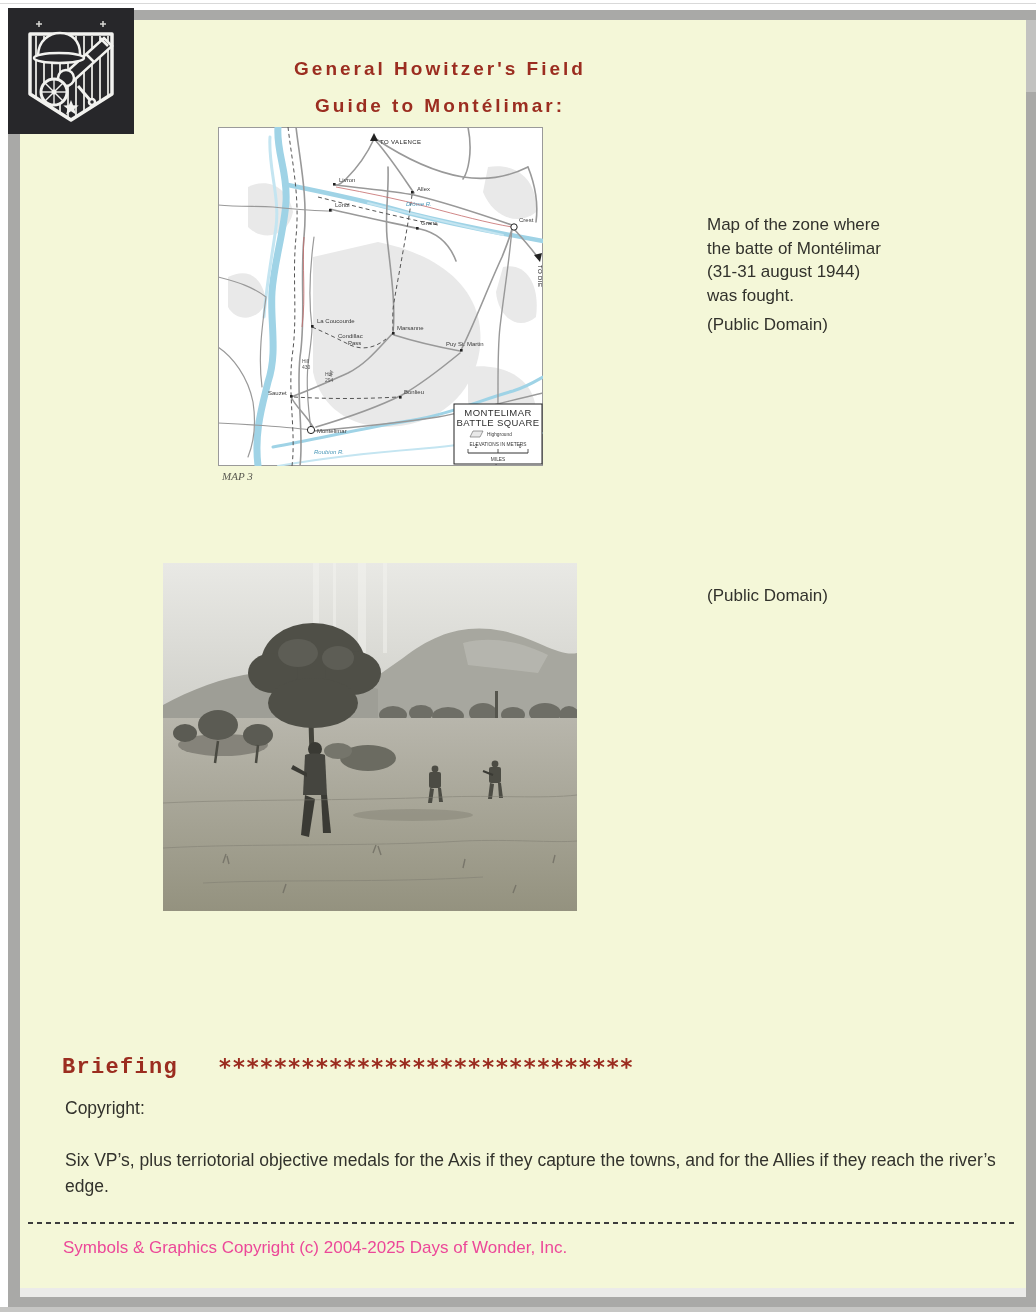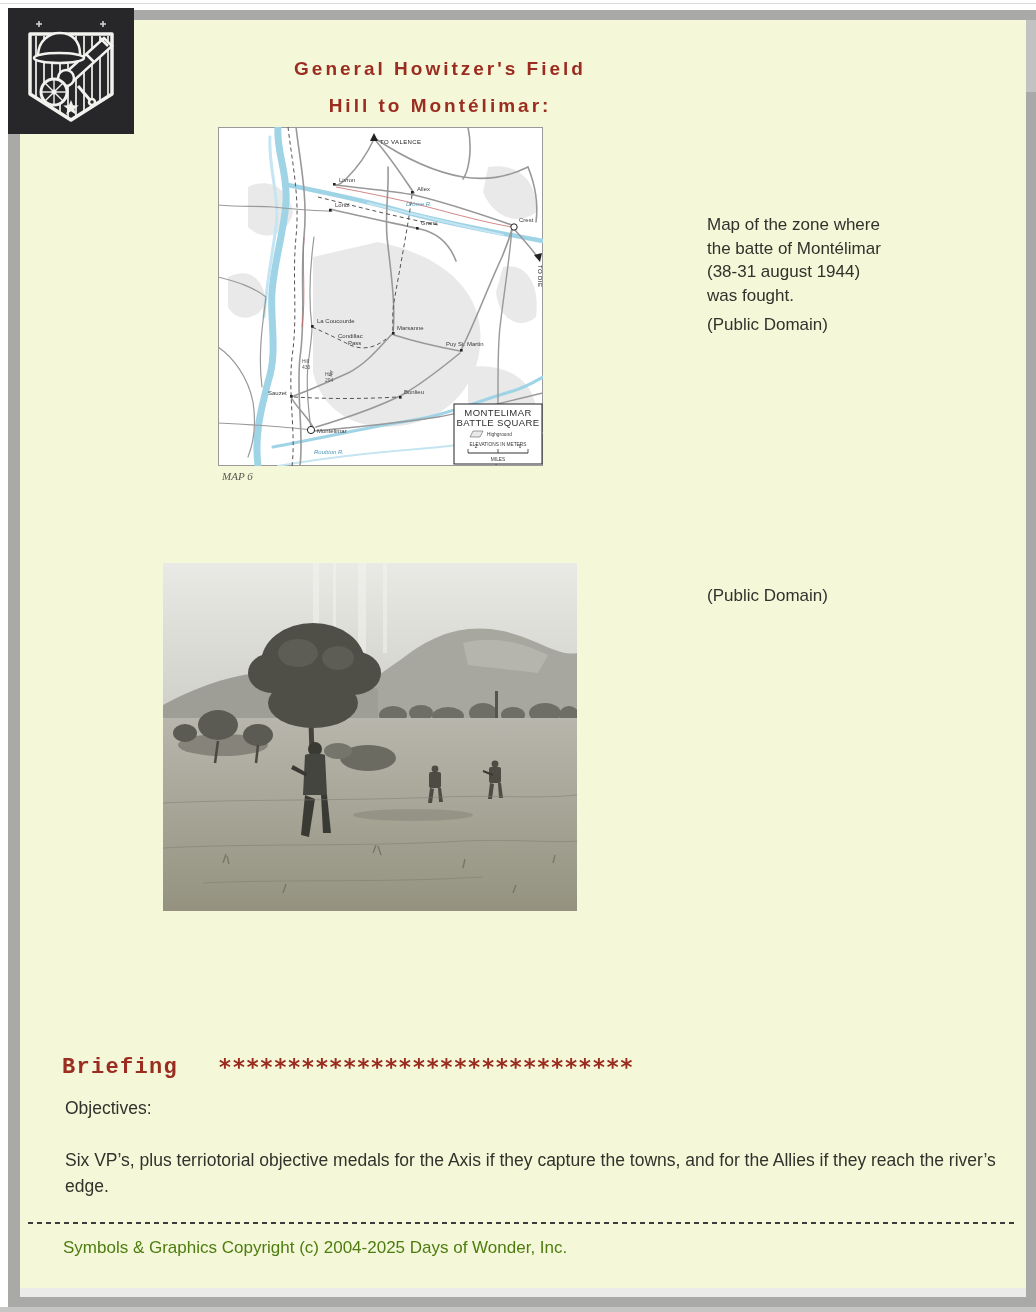--- a/index.html
+++ b/index.html
@@ -37,21 +37,21 @@
                   font-weight:bold;font-size:23px;color:#9b2d20;margin-left:40px;
                   position:relative;top:2px;letter-spacing:0;}
 
   .objectives-label{position:absolute;left:65px;top:1098px;font-size:17.5px;color:#32322c;}
   .objectives-text{position:absolute;left:65px;top:1147px;width:952px;
                    font-size:17.5px;line-height:26px;color:#32322c;}
 
   .divider{position:absolute;left:28px;top:1222px;width:988px;height:2px;
            background:repeating-linear-gradient(90deg,#3c3c3c 0 5px,transparent 5px 9px);}
 
-  .footer{position:absolute;left:63px;top:1235px;font-size:17px;line-height:25px;color:#4d7c0f;}
+  .footer{position:absolute;left:63px;top:1235px;font-size:17px;line-height:25px;color:#ec4899;}
 
   
   .lbl{font-family:"Liberation Sans",sans-serif;font-size:6px;fill:#3a3a3a;}
   .river{fill:#4a98b8;font-style:italic;}
   .dir{letter-spacing:.4px;fill:#222;}
   .hill{font-size:5px;fill:#555;}
   .lg-title{font-family:"Liberation Sans",sans-serif;font-size:9.5px;fill:#2e2e2e;letter-spacing:.4px;}
   .lg-small{font-family:"Liberation Sans",sans-serif;font-size:4.8px;fill:#3a3a3a;}
 </style>
 </head>
@@ -110,21 +110,21 @@
         <line x1="28" y1="16" x2="34" y2="16"></line>
           <line x1="31" y1="13" x2="31" y2="19"></line>
         <line x1="92" y1="16" x2="98" y2="16"></line>
           <line x1="95" y1="13" x2="95" y2="19"></line>
       </g>
     </svg>
   </div>
 
   <div class="title">
     <div>General Howitzer's Field</div>
-    <div>Hill to Montélimar:</div>
+    <div>Guide to Montélimar:</div>
   </div>
 
   <div class="map-fig">
     <svg width="325" height="339" viewBox="0 0 325 339">
       <rect x="0.5" y="0.5" width="324" height="338" fill="#ffffff" stroke="#9a9a9a"></rect>
 
       <g fill="#e9e9e9">
         <path d="M30,60 C50,50 70,60 75,85 C70,110 45,115 30,100 Z"></path>
         <path d="M95,130 L160,115 C210,125 250,150 260,190 C270,230 250,280 200,295 C150,310 105,290 95,245 Z"></path>
         <path d="M270,40 C300,35 320,55 318,85 C300,100 275,90 265,65 Z"></path>
@@ -231,26 +231,26 @@
           <text x="107" y="249" class="lbl hill">Hill</text>
           <text x="107" y="255" class="lbl hill">294</text>
           <text x="114" y="250" class="lbl hill" transform="rotate(-75 114 250)">N7</text>
           <text x="50" y="268" class="lbl town">Sauzet</text>
           <text x="186" y="267" class="lbl town">Bonlieu</text>
           <text x="99" y="306" class="lbl town">Montelimar</text>
           <text x="96" y="327" class="lbl river">Roubion R.</text>
         </g>
     </svg>
   </div>
-  <div class="map-number">MAP 6</div>
+  <div class="map-number">MAP 3</div>
 
   <div class="caption caption-map">
     <div class="cap-text">Map of the zone where
 the batte of Montélimar
-(38-31 august 1944)
+(31-31 august 1944)
 was fought.</div>
     <div class="cap-license">(Public Domain)</div>
   </div>
 
   <div class="photo-fig">
     <svg width="414" height="348" viewBox="0 0 414 348">
       <defs>
         <linearGradient id="skyG" x1="0" y1="0" x2="0" y2="1">
           <stop offset="0" stop-color="#e9e9e5"></stop>
             <stop offset="1" stop-color="#d0d0ca"></stop>
@@ -338,21 +338,21 @@
   </div>
 
   <div class="caption caption-photo">
     <div class="cap-license">(Public Domain)</div>
   </div>
 
   <div class="briefing-row">
     <span class="briefing-heading">Briefing</span><span class="briefing-stars">******************************</span>
   </div>
 
-  <div class="objectives-label">Objectives:</div>
+  <div class="objectives-label">Copyright:</div>
   <div class="objectives-text">Six VP’s, plus terriotorial objective medals for the Axis if they capture the towns, and for the Allies if they reach the river’s edge.</div>
 
   <div class="divider"></div>
 
   <div class="footer">
     <div>Symbols &amp; Graphics Copyright (c) 2004-2025 Days of Wonder, Inc.</div>
   </div>
 
 </div>
 

